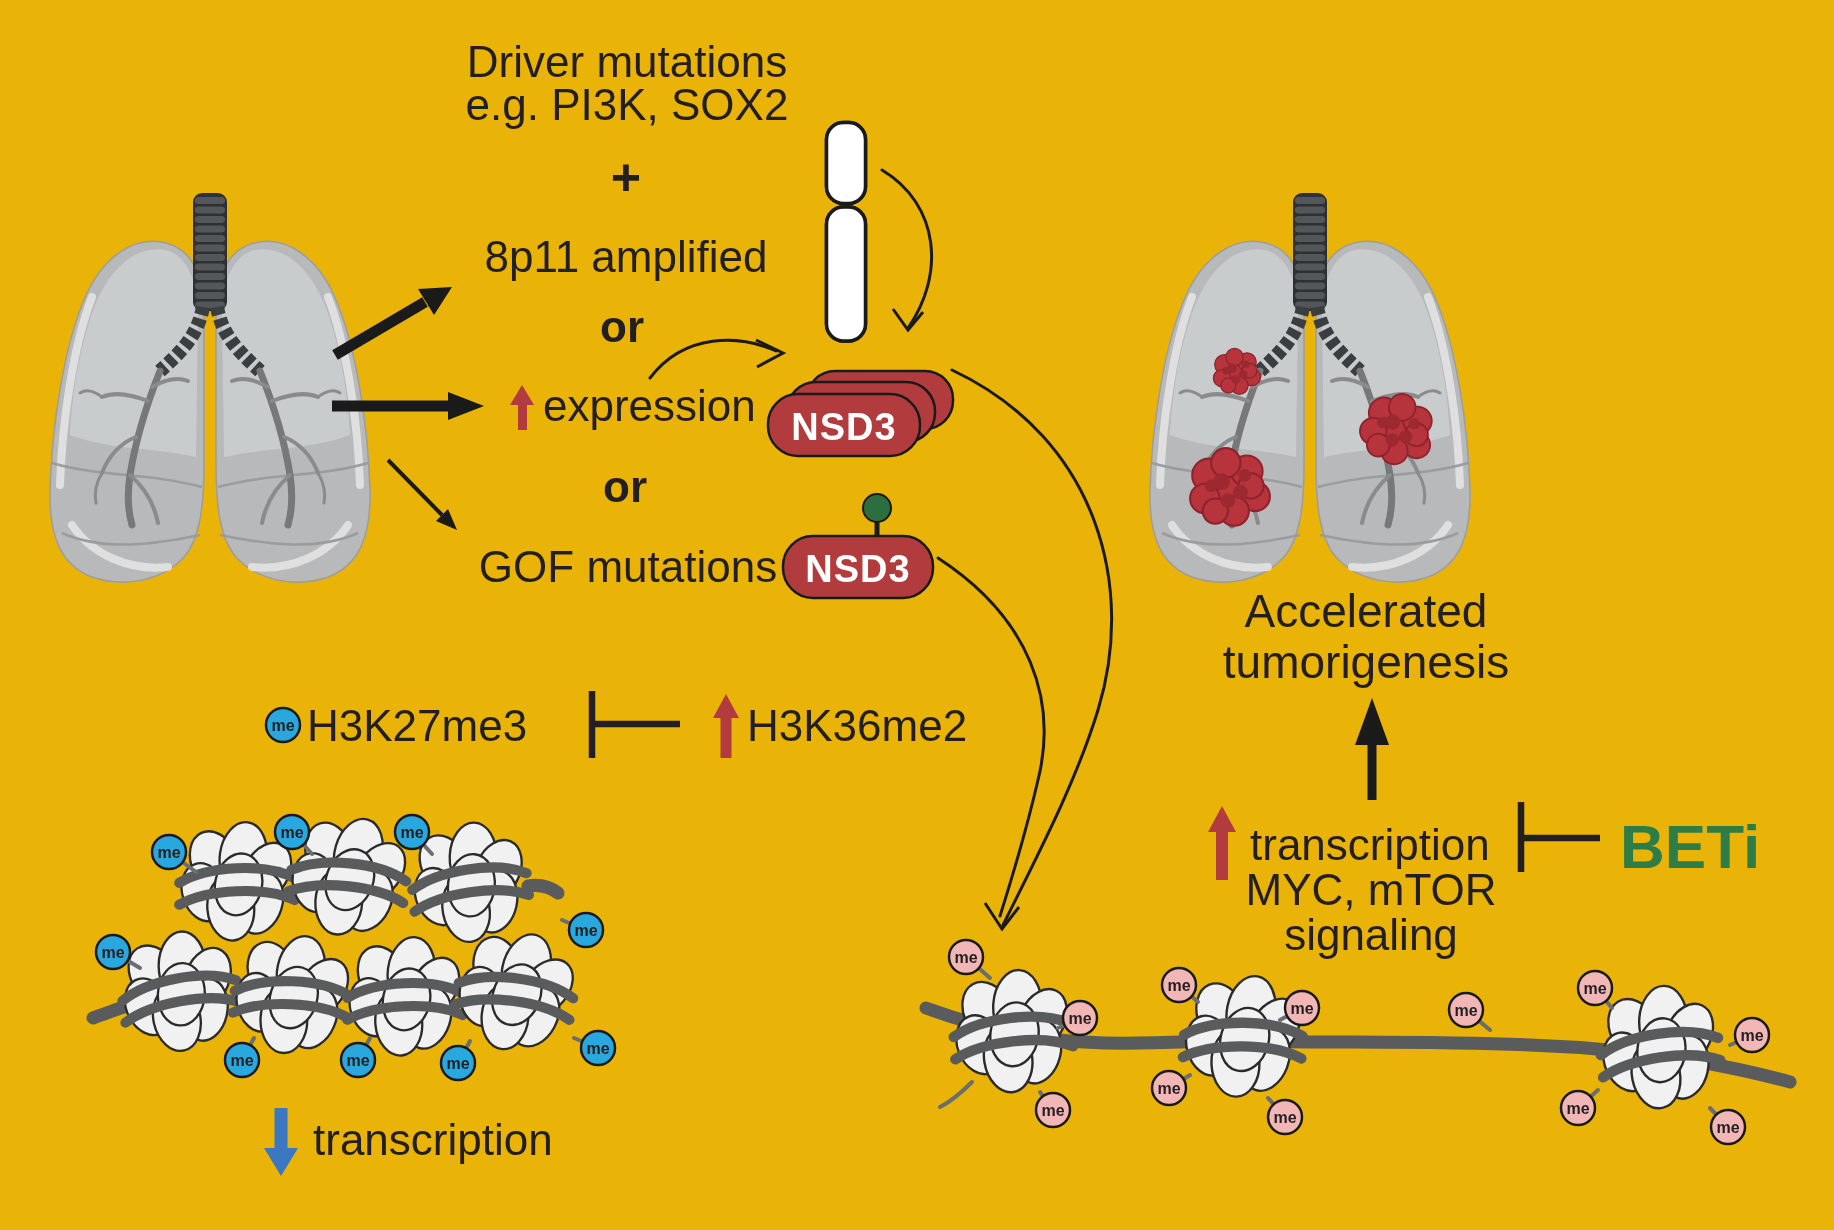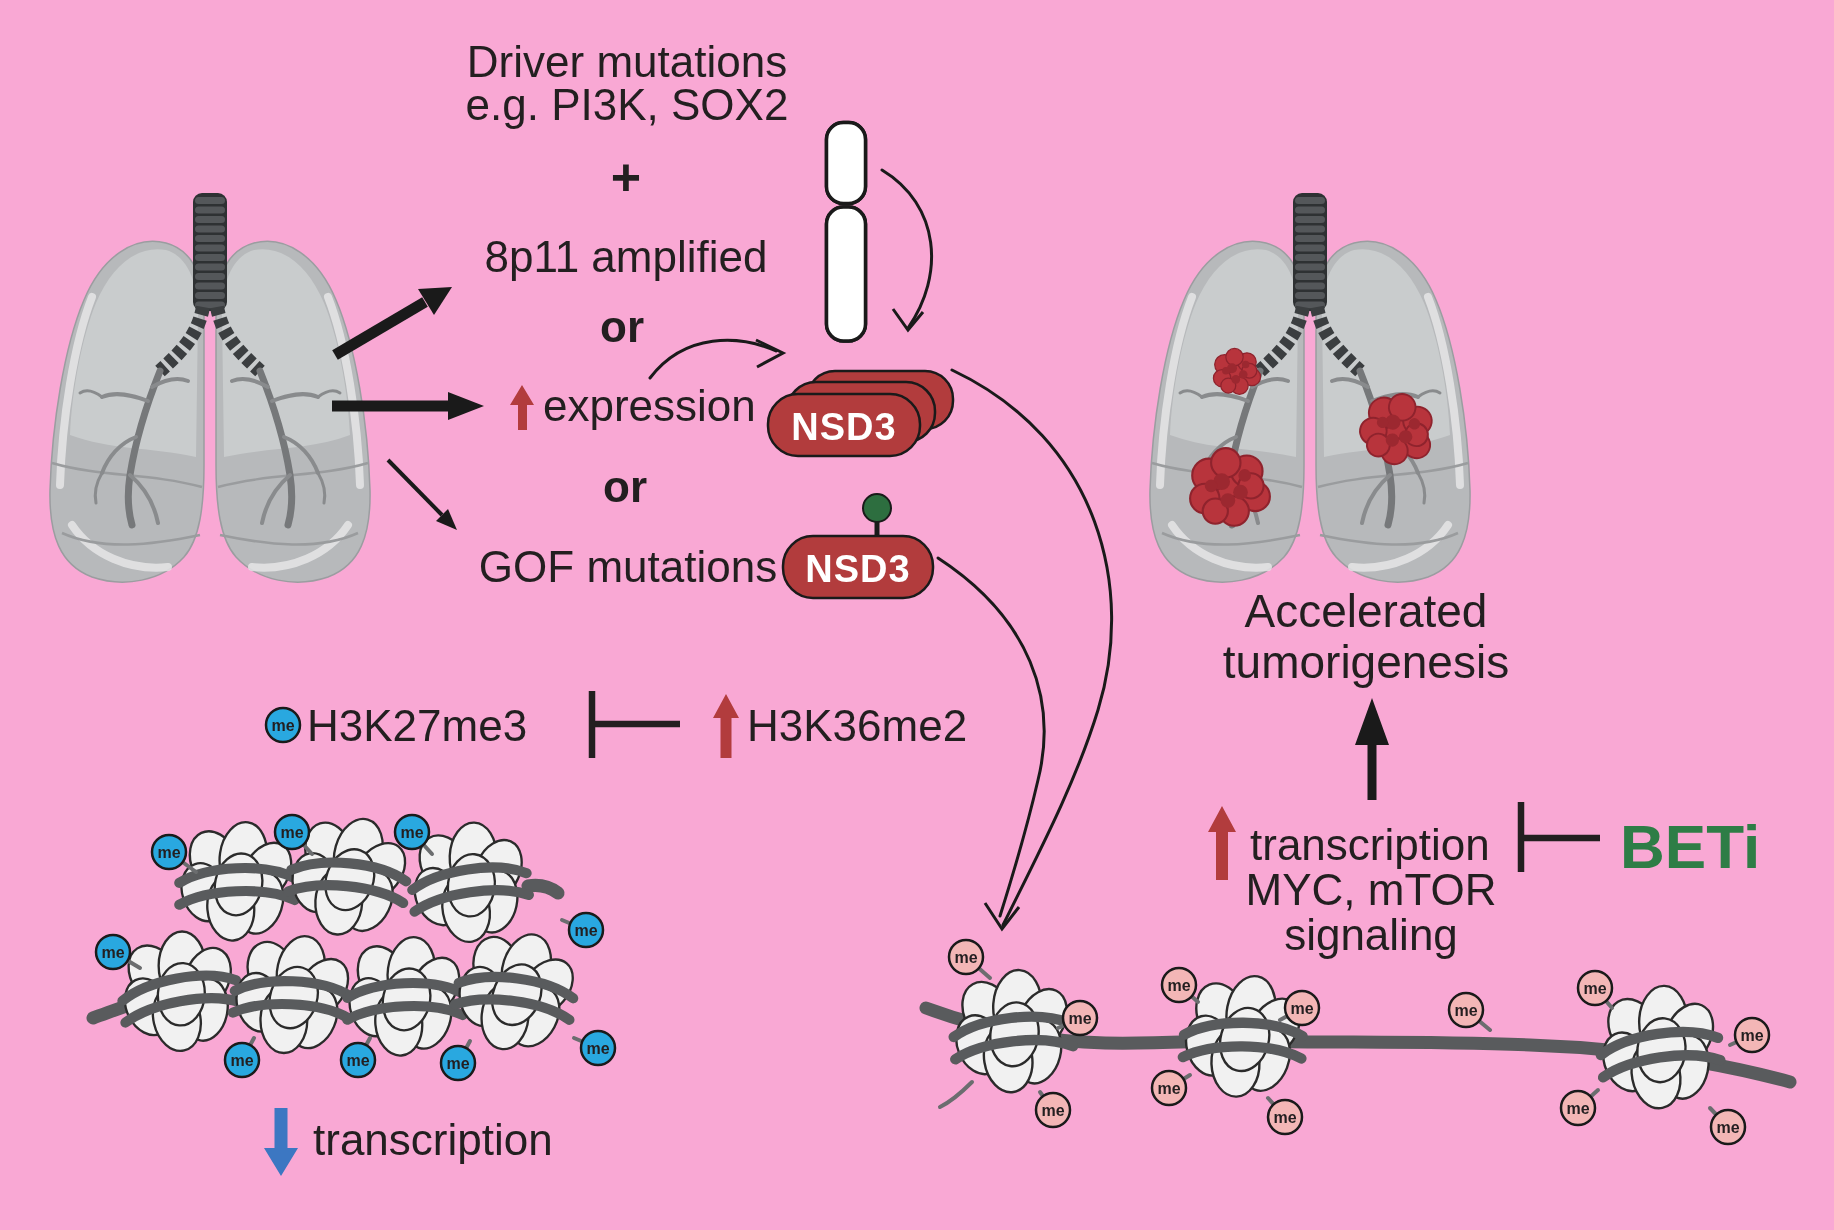--- a/index.html
+++ b/index.html
@@ -1,16 +1,16 @@
 <!DOCTYPE html>
 <html><head>
 <meta charset="utf-8">
 <style>
   html,body{margin:0;padding:0;background:#ffffff;}
-  .stage{position:relative;width:1834px;height:1230px;background:#f9a8d4;overflow:hidden;}
+  .stage{position:relative;width:1834px;height:1230px;background:#eab308;overflow:hidden;}
   svg{display:block;}
   text{font-family:"Liberation Sans","DejaVu Sans",sans-serif;fill:#231f20;}
   .t44{font-size:44px;}
   .t46{font-size:46px;}
   .orp{font-size:44px;font-weight:bold;}
   .plus{font-size:52px;font-weight:bold;}
   .nsd3t{font-size:38px;font-weight:bold;fill:#ffffff;letter-spacing:1px;}
   .beti{font-size:62px;font-weight:bold;fill:#2e7d46;}
   .metext{font-size:16px;font-weight:600;text-anchor:middle;}
   .ctr{text-anchor:middle;}

